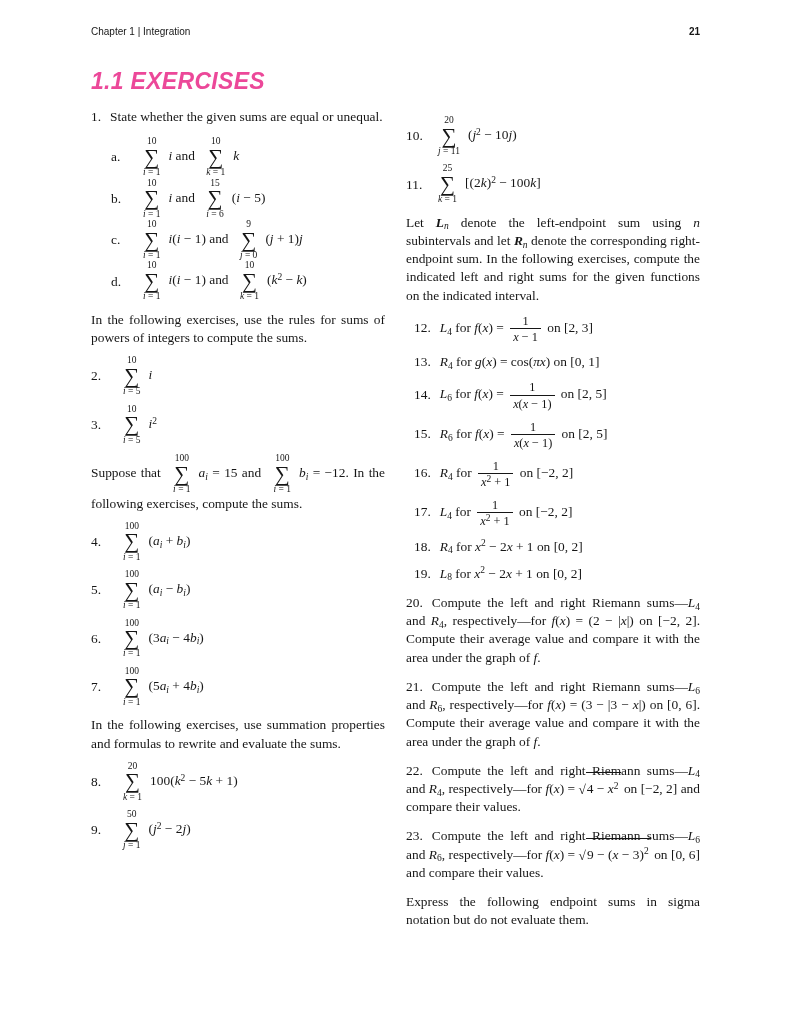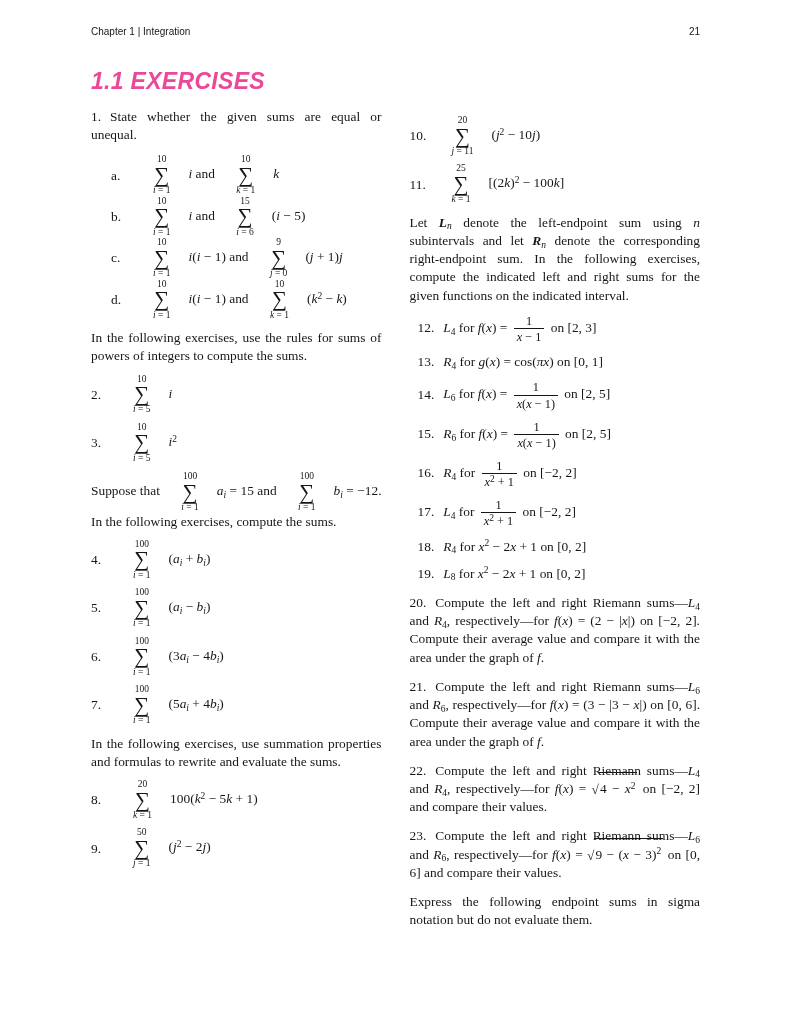--- a/index.html
+++ b/index.html
@@ -2,41 +2,41 @@
 <html><head>
 <meta charset="utf-8">
 <style>
   * { margin:0; padding:0; box-sizing:border-box; }
   html,body { background:#ffffff; }
   body { width:791px; height:1024px; font-family:"Liberation Serif","DejaVu Serif",serif; color:#161616; }
   .page { width:791px; height:1024px; padding:26px 91px 0 91px; overflow:hidden; background:#fff; }
   .header { display:flex; justify-content:space-between; align-items:baseline;
             font-family:"Liberation Sans","DejaVu Sans",sans-serif; font-size:10px; }
   .header .hl { font-weight:normal; }
-  .header .hr { font-weight:normal; }
+  .header .hr { font-weight:bold; }
   .title { font-family:"Liberation Sans","DejaVu Sans",sans-serif; font-size:23px; font-weight:bold;
            margin-top:31px; letter-spacing:.3px; }
-  .columns { display:flex; gap:28px; margin-top:13px; }
+  .columns { display:flex; gap:21px; margin-top:13px; }
   .col { width:294px; font-size:13.4px; line-height:1.36; text-align:justify; }
   .para { margin:9px 0; }
   .para.first { margin-top:0; }
   .exnum-inline { margin-right:9px; }
   .exercise.display { display:flex; align-items:center; margin:8px 0; text-align:left; }
   .exercise.display .exnum { flex:none; min-width:22px; margin-right:2px; }
   .exbody { display:inline-block; white-space:nowrap; }
   .part { display:flex; align-items:center; margin:1px 0 1px 20px; text-align:left; }
   .part .plabel { flex:none; min-width:24px; }
   .exline { margin:9px 8px; }
   .extext { margin:11px 0; }
   i.v { font-style:italic; font-family:inherit; }
   i.v.bold { font-weight:bold; }
   sup.m { font-size:9.5px; line-height:0; position:relative; top:-0.45em; vertical-align:baseline; }
   sub.m { font-size:9.5px; line-height:0; position:relative; top:0.28em; vertical-align:baseline; }
   .sum { display:inline-flex; flex-direction:column; align-items:center; vertical-align:middle;
-         margin:0 18px; line-height:1; text-align:center; }
+         margin:0 8px; line-height:1; text-align:center; }
   .sum .up { font-size:9.5px; white-space:nowrap; }
   .sum .sigma { font-size:21px; line-height:1.02; }
   .sum .lo { font-size:9.5px; white-space:nowrap; }
   .frac { display:inline-flex; flex-direction:column; align-items:center; vertical-align:middle;
           margin:0 3px; line-height:1.15; font-size:12.3px; text-align:center; }
   .frac .fn { padding:0 3px; }
   .frac .fd { border-top:1px solid #161616; padding:1px 3px 0 3px; white-space:nowrap; }
   .sqrt { white-space:nowrap; }
   .sqrt .rad { display:inline-block; transform:translateY(0.5px); }
   .sqrt .radbody { border-top:1px solid #161616; padding:8px 2px 0 1px; }

